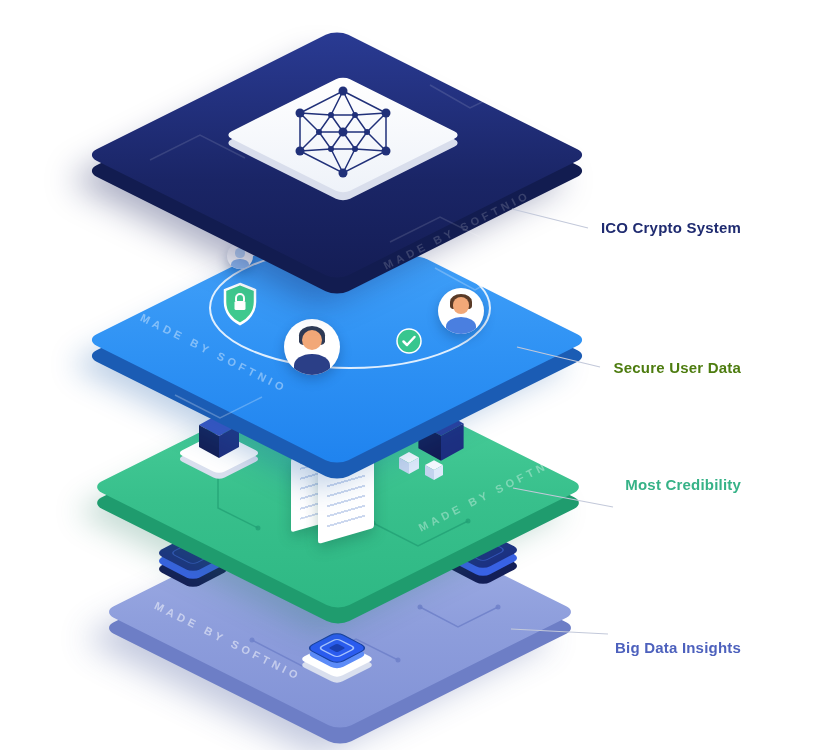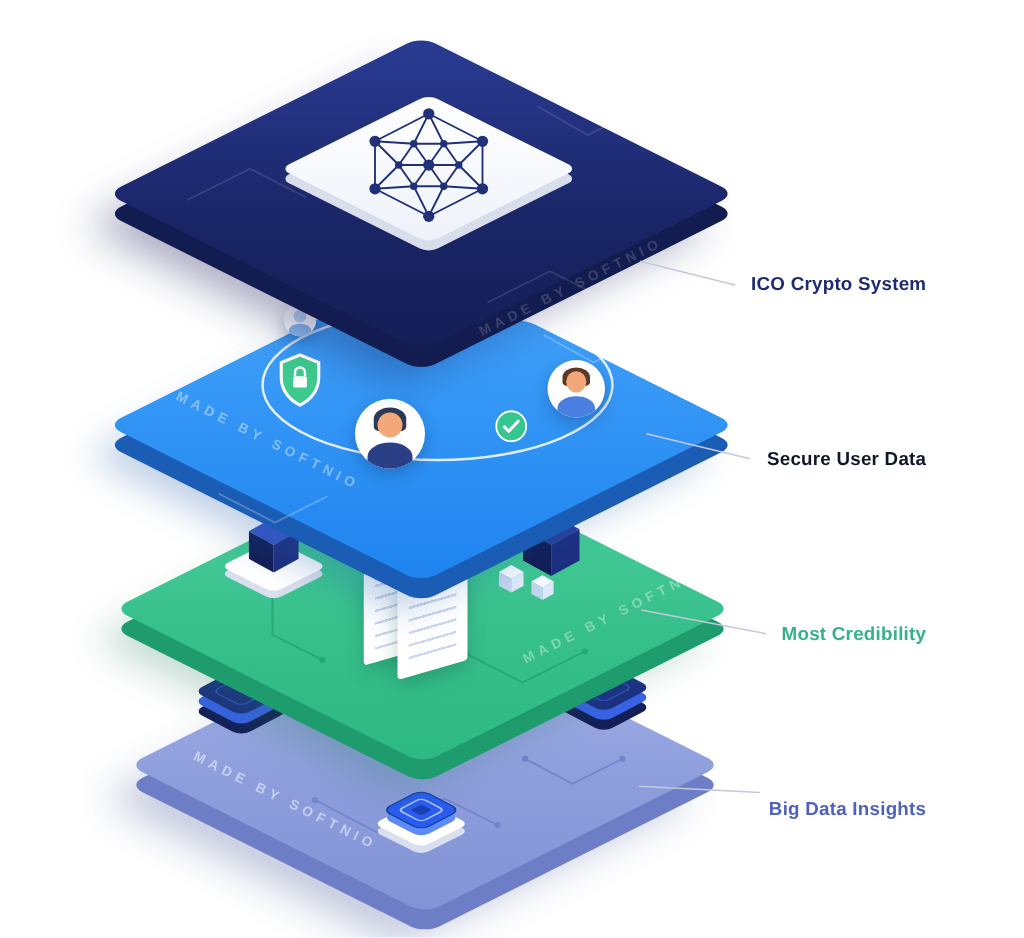--- a/index.html
+++ b/index.html
@@ -8,21 +8,21 @@
   .layer-group{position:absolute;inset:0;text-decoration:underline;}
   .diamond{position:absolute;transform:translate(-50%,-50%) scaleY(0.5) rotate(45deg);
            border-radius:16px;}
   .small-plat{border-radius:8px;}
   .watermark{position:absolute;white-space:nowrap;font-size:11px;font-weight:700;
              letter-spacing:4px;color:#fff;}
   .wm-r{transform:translate(-50%,-50%) rotate(-26.5deg);}
   .wm-l{transform:translate(-50%,-50%) rotate(26.5deg);}
   .layer-label{position:absolute;right:78px;white-space:nowrap;font-size:15px;
                font-weight:700;letter-spacing:.2px;text-align:right;}
-  .lbl-1{color:#1f2b70;} .lbl-2{color:#0f172a;} .lbl-3{color:#36b287;} .lbl-4{color:#4d61bd;}
+  .lbl-1{color:#1f2b70;} .lbl-2{color:#4d7c0f;} .lbl-3{color:#36b287;} .lbl-4{color:#4d61bd;}
   .svg-abs{position:absolute;pointer-events:none;}
   .avatar{position:absolute;border-radius:50%;background:#fff;overflow:hidden;
           transform:translate(-50%,-50%);box-shadow:0 5px 12px rgba(10,40,90,.28);}
   .p-hair{position:absolute;width:48%;height:34%;left:26%;top:12%;border-radius:50% 50% 20% 20%;}
   .p-head{position:absolute;width:36%;height:36%;left:32%;top:20%;border-radius:50%;background:#f2a878;}
   .p-body{position:absolute;width:66%;height:42%;left:17%;top:63%;border-radius:50% 50% 0 0;}
   .doc{position:absolute;background:#fff;border-radius:3px;transform:skewY(-16deg);
        box-shadow:0 6px 14px rgba(15,80,60,.28);}
   .doc::before{content:"";position:absolute;left:9px;right:9px;top:12px;bottom:10px;
        background:repeating-linear-gradient(to bottom,#ccd8ef 0 2px,transparent 2px 10px);}
@@ -242,17 +242,17 @@
     <svg class="svg-abs" style="left:0;top:0;" width="819" height="750">
       <g stroke="#c3c9da" stroke-width="1.2" fill="none">
         <line x1="512" y1="209" x2="588" y2="228"></line>
         <line x1="517" y1="347" x2="600" y2="367"></line>
         <line x1="513" y1="488" x2="613" y2="507"></line>
         <line x1="511" y1="629" x2="608" y2="634"></line>
       </g>
     </svg>
     <div class="layer-label lbl-1" style="top:219px;">ICO Crypto System</div>
     <div class="layer-label lbl-2" style="top:359px;">Secure User Data</div>
-    <div class="layer-label lbl-3" style="top:499px;">Most Credibility</div>
+    <div class="layer-label lbl-3" style="top:476px;">Most Credibility</div>
     <div class="layer-label lbl-4" style="top:627px;margin-top:12px;">Big Data Insights</div>
   </div>
 
 </div>
 
 </body></html>

